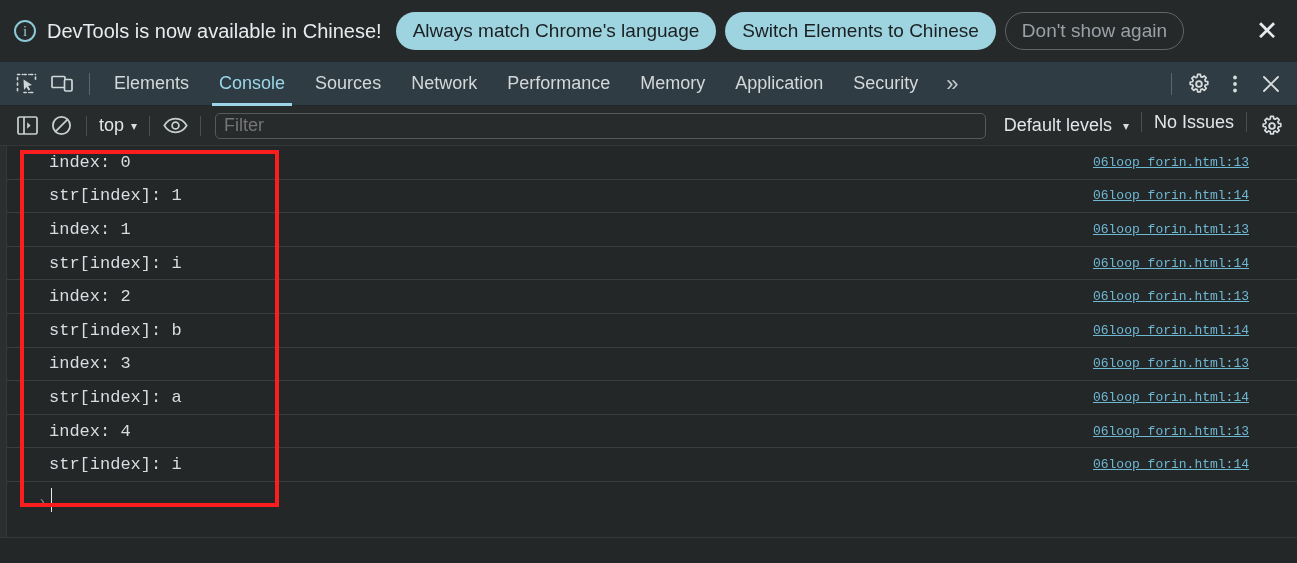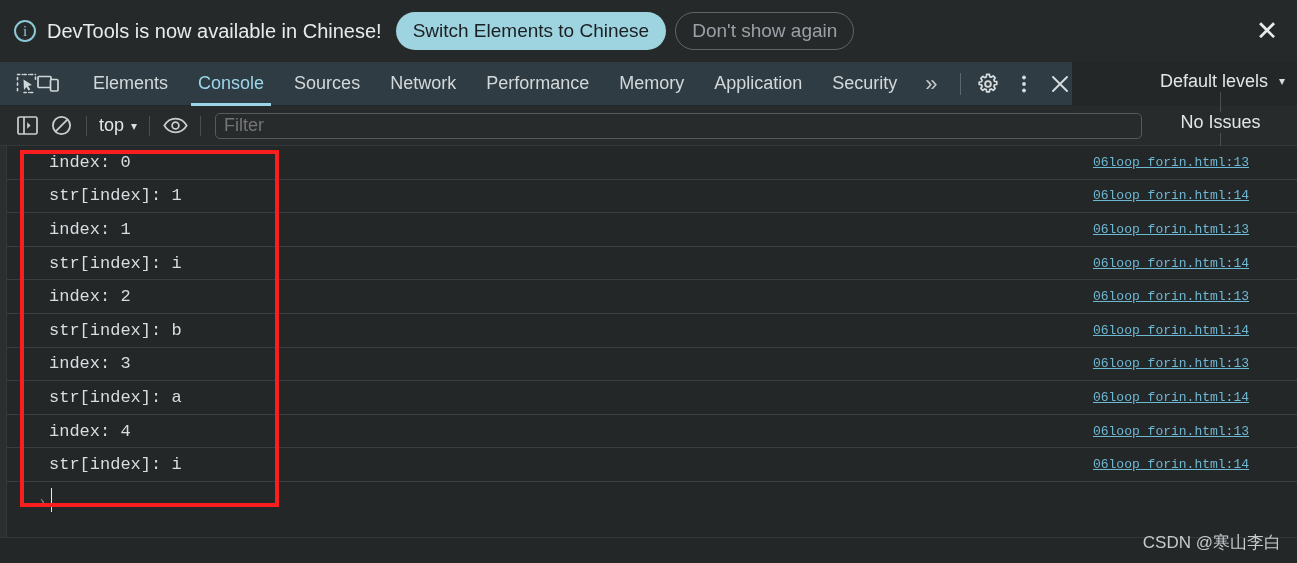--- a/index.html
+++ b/index.html
@@ -63,24 +63,24 @@
     color: #e8eaed;
     font-size: 27px;
     line-height: 27px;
     width: 32px; text-align: center;
     font-weight: 300;
   }
 
   
   .tabbar {
     position: absolute; left: 0; top: 62px;
-    width: 1072px; height: 44px;
+    width: 1297px; height: 44px;
     background: #2f3c43;
     display: flex; align-items: center;
-    padding-left: 16px;
+    padding-left: 8px;
     border-bottom: 1px solid #20282c;
   }
   .tb-icon {
     width: 36px; height: 30px;
     display: flex; align-items: center; justify-content: center;
     color: #cfd6d8;
   }
   .tb-sep {
     width: 1px; height: 22px;
     background: #5a676d;
@@ -133,21 +133,21 @@
     background: transparent;
     border: 1px solid #555b5d;
     border-radius: 5px;
     color: #9aa0a6;
     font-size: 18px;
     padding: 0 8px;
     font-family: "Liberation Sans", sans-serif;
     outline: none;
     min-width: 0;
   }
-  .ct-right { display: flex; align-items: center; padding-right: 8px; flex-direction: column; }
+  .ct-right { display: flex; padding-right: 8px; }
   .ct-text { color: #e2e6e8; font-size: 18px; white-space: nowrap; padding: 0 4px; }
 
   
   .console-body {
     position: absolute; left: 0; top: 146px;
     width: 1297px; height: 391px;
     background: #242728;
     overflow: hidden;
   }
   .gutter {
@@ -219,20 +219,23 @@
 </style>
 </head>
 <body>
 
 <div id="app">
 
   <div class="banner">
     <div class="banner-info-icon">i</div>
     <div class="banner-msg">DevTools is now available in Chinese!</div>
 
+    <div class="banner-btn primary">
+      <span>Always match Chrome's language</span>
+    </div>
     <div class="banner-btn primary">
       <span>Switch Elements to Chinese</span>
     </div>
     <div class="banner-btn ghost">
       <span>Don't show again</span>
     </div>
 
     <div class="banner-close">✕</div>
   </div>
 
@@ -395,15 +398,14 @@
 
     <div class="prompt-row">
       <span class="prompt-caret">›</span>
       <span class="prompt-cursor"></span>
     </div>
   </div>
 
   <div class="annot-box"></div>
 
   <div class="bottombar"></div>
-  <div class="watermark">CSDN @寒山李白</div>
 
 </div>
 
 </body></html>

